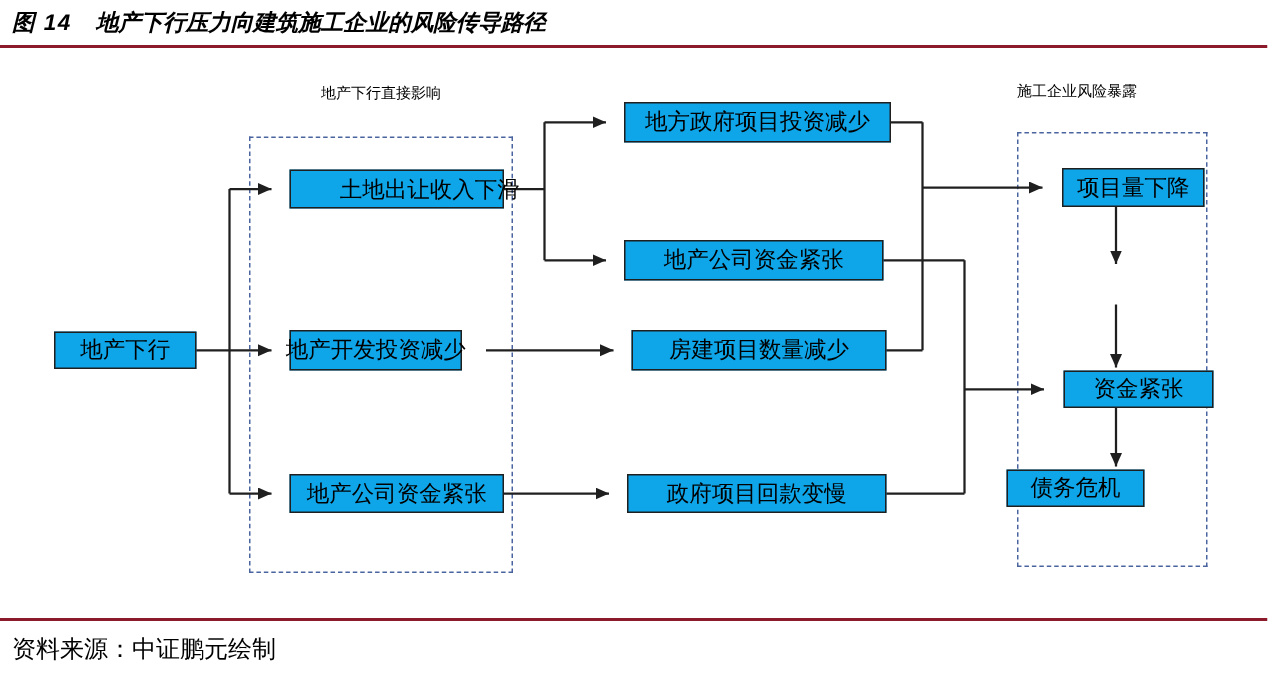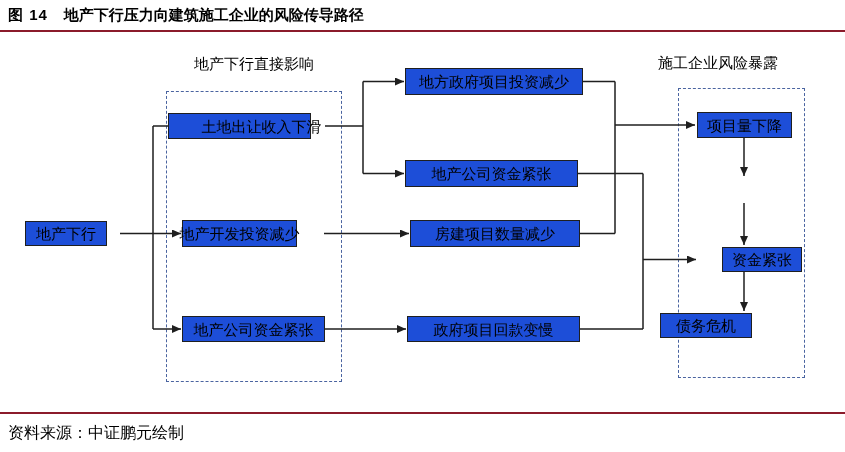--- a/index.html
+++ b/index.html
@@ -13,37 +13,37 @@
   *{box-sizing:border-box;margin:0;padding:0;}
   html,body{width:845px;height:452px;overflow:hidden;}
   body{
     background:var(--background);
     font-family:"Liberation Sans","DejaVu Sans",sans-serif;
     color:var(--text);
   }
   .canvas{position:relative;width:845px;height:452px;background:var(--background);}
   .title-row{
     position:absolute;left:8px;top:6px;width:830px;
-    font-size:15px;font-weight:bold;white-space:nowrap;
+    font-size:15px;font-weight:bold;white-space:nowrap;font-style:italic;
   }
   .title-prefix{margin-right:16px;letter-spacing:1px;}
   .rule{position:absolute;left:0;width:845px;height:2px;background:var(--rule);}
   .rule-top{top:30px;}
   .rule-bottom{top:412px;}
   .source{position:absolute;left:8px;top:423px;font-size:16px;}
   .group-label{
-    position:absolute;font-size:15px;text-align:center;white-space:nowrap;
+    position:absolute;font-size:10px;text-align:center;white-space:nowrap;
   }
   .group-box{
     position:absolute;border:1.6px dashed var(--group-border);background:transparent;
   }
   .node{
-    position:absolute;background:#1d4ed8;border:1.5px solid var(--node-border);
+    position:absolute;background:#0ea5e9;border:1.5px solid var(--node-border);
     display:flex;align-items:center;justify-content:center;
-    font-size:15px;white-space:nowrap;line-height:1;
+    font-size:15px;white-space:nowrap;line-height:1;margin-left:11px;
   }
   .wires{position:absolute;left:0;top:0;width:845px;height:452px;pointer-events:none;}
   .wire{stroke:var(--connector);stroke-width:1.5;fill:none;}
   .arrowhead{fill:var(--connector);}
 </style>
 </head>
 <body>
 
 <div class="canvas">
 
@@ -83,28 +83,28 @@
     <path class="wire" d="M363,173.5 H404" marker-end="url(#arr)"></path>
     <path class="wire" d="M324,233.5 H409" marker-end="url(#arr)"></path>
     <path class="wire" d="M325,329 H406" marker-end="url(#arr)"></path>
     <path class="wire" d="M615,125 H695" marker-end="url(#arr)"></path>
     <path class="wire" d="M643,259.5 H696" marker-end="url(#arr)"></path>
     <path class="wire" d="M744,138 V176" marker-end="url(#arr)"></path>
     <path class="wire" d="M744,203 V245" marker-end="url(#arr)"></path>
     <path class="wire" d="M744,272 V311" marker-end="url(#arr)"></path>
   </svg>
 
-  <div class="node" style="left:25px;top:221px;width:82px;height:25px;">地产下行</div>
-  <div class="node" style="left:168px;top:113px;width:143px;height:26px;padding-left:44px;">土地出让收入下滑</div>
+  <div class="node" style="left:25px;top:221px;width:95px;height:25px;">地产下行</div>
+  <div class="node" style="left:182px;top:113px;width:143px;height:26px;padding-left:44px;">土地出让收入下滑</div>
   <div class="node" style="left:182px;top:220px;width:115px;height:27px;">地产开发投资减少</div>
   <div class="node" style="left:182px;top:316px;width:143px;height:26px;">地产公司资金紧张</div>
   <div class="node" style="left:405px;top:68px;width:178px;height:27px;">地方政府项目投资减少</div>
   <div class="node" style="left:405px;top:160px;width:173px;height:27px;">地产公司资金紧张</div>
   <div class="node" style="left:410px;top:220px;width:170px;height:27px;">房建项目数量减少</div>
   <div class="node" style="left:407px;top:316px;width:173px;height:26px;">政府项目回款变慢</div>
   <div class="node" style="left:697px;top:112px;width:95px;height:26px;">项目量下降</div>
-  <div class="node" style="left:722px;top:247px;width:80px;height:25px;">资金紧张</div>
+  <div class="node" style="left:698px;top:247px;width:100px;height:25px;">资金紧张</div>
   <div class="node" style="left:660px;top:313px;width:92px;height:25px;">债务危机</div>
 
   <div class="rule rule-bottom"></div>
   <div class="source">资料来源：中证鹏元绘制</div>
 
 </div>
 
 </body></html>

